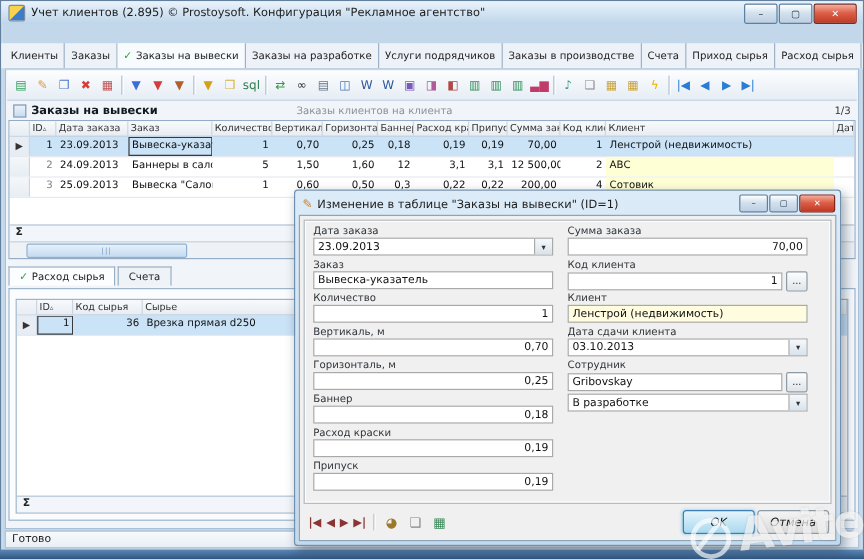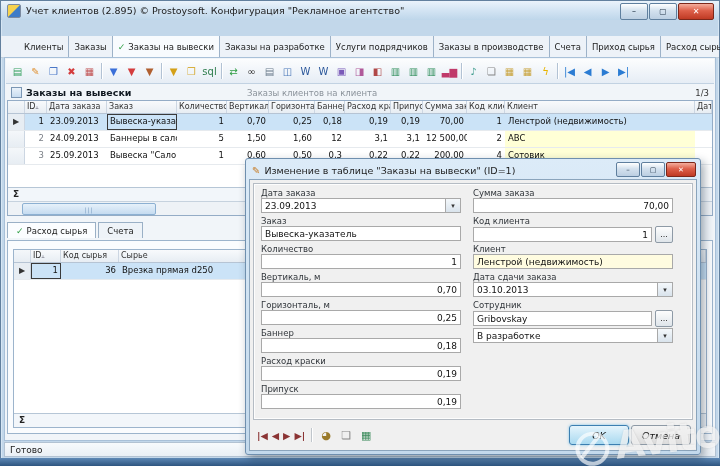--- a/index.html
+++ b/index.html
@@ -22,21 +22,21 @@
   .wbtn.close{width:34px;color:#fff;border-color:#7c271a;
     background:linear-gradient(#f4ae9d,#dd5f49 45%,#bf3a24);}
   .wbtn.sm{width:22px;height:13px;font-size:7px;}
   .wbtn.sm.close{width:28px;}
 
   
   .menubar{position:absolute;left:1px;top:20px;right:1px;height:16px;background:#f3f7fb;
     border-bottom:1px solid #e0e8f0;display:flex;align-items:center;padding-left:4px;}
   .menu-item{font-size:9px;color:#1a1a1a;padding:0 7px;}
   .tabbar{position:absolute;left:1px;top:36px;right:1px;height:21px;background:#edf2f8;
-    border-bottom:1px solid #c2d0de;display:flex;align-items:stretch;padding-left:18px;}
+    border-bottom:1px solid #c2d0de;display:flex;align-items:stretch;padding-left:3px;}
   .tab{display:flex;align-items:center;padding:0 5px;border-right:1px solid #9db2c8;
     font-size:8.5px;color:#1d1d1d;white-space:nowrap;}
   .tab.active{background:#f8fbfe;}
   .tabcheck{color:#2f9e44;font-weight:bold;margin-right:3px;font-size:9px;}
 
   
   .client{position:absolute;left:4px;top:57px;right:4px;height:384px;background:#f1f5f9;
     border:1px solid #a8c0d8;box-sizing:border-box;}
   .toolbar{position:absolute;left:1px;top:1px;right:1px;height:24px;display:flex;align-items:center;
     gap:1px;padding:0 3px;background:linear-gradient(#fcfdfe,#e6edf5);border-bottom:1px solid #c2d2e2;}
@@ -452,21 +452,21 @@
           </div>
           <div class="fld">
             <div class="flabel">Клиент</div>
             <div class="frow">
               <div class="finput hl">
                 <span class="fval">Ленстрой (недвижимость)</span>
               </div>
             </div>
           </div>
           <div class="fld">
-            <div class="flabel">Дата сдачи заказа</div>
+            <div class="flabel">Дата сдачи клиента</div>
             <div class="frow">
               <div class="finput">
                 <span class="fval">03.10.2013</span>
                 <span class="combo-arrow">▾</span>
               </div>
             </div>
           </div>
           <div class="fld">
             <div class="flabel">Сотрудник</div>
             <div class="frow">

